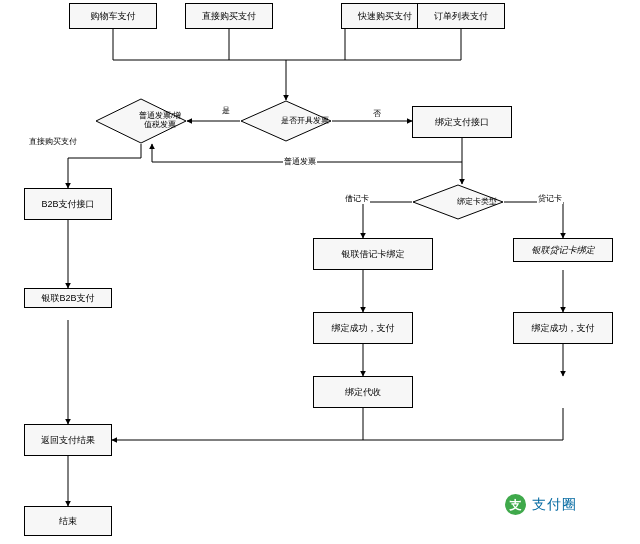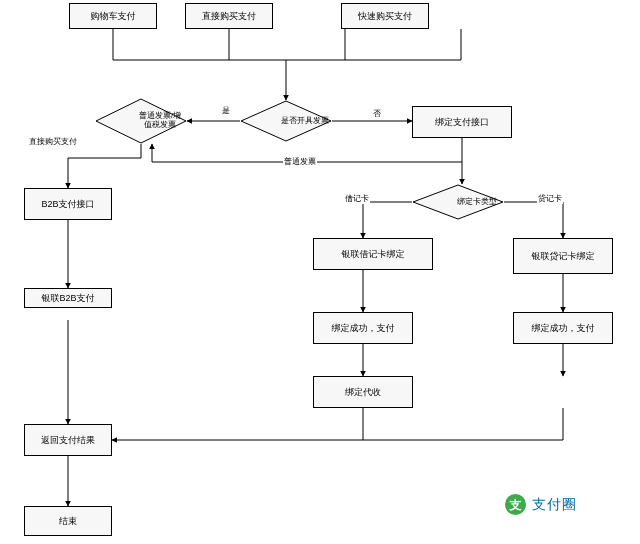--- a/index.html
+++ b/index.html
@@ -142,20 +142,23 @@
 
   <div class="node box" style="left:69px; top:3px; width:88px; height:26px;">
     <span>购物车支付</span>
   </div>
   <div class="node box" style="left:185px; top:3px; width:88px; height:26px;">
     <span>直接购买支付</span>
   </div>
   <div class="node box" style="left:301px; top:3px; width:88px; height:26px;margin-left:40px;">
     <span>快速购买支付</span>
   </div>
+  <div class="node box" style="left:417px; top:3px; width:88px; height:26px;">
+    <span>订单列表支付</span>
+  </div>
 
   <div class="diamond-wrap" style="left:95px; top:98px; width:92px; height:46px;">
     <svg width="92" height="46" style="position:absolute;left:0;top:0;">
       <polygon points="46,1 91,23 46,45 1,23" fill="#f7f7f7" stroke="#000000" stroke-width="1"></polygon>
     </svg>
     <span class="dtext" style="width:66px;">普通发票/增值税发票</span>
   </div>
 
   <div class="diamond-wrap" style="left:240px; top:100px; width:92px; height:42px;">
     <svg width="92" height="42" style="position:absolute;left:0;top:0;">
@@ -179,21 +182,21 @@
     <span class="dtext" style="width:68px;">绑定卡类型</span>
   </div>
 
   <div class="node box" style="left:24px; top:288px; width:88px; height:20px;">
     <span>银联B2B支付</span>
   </div>
 
   <div class="node box" style="left:313px; top:238px; width:120px; height:32px;">
     <span>银联借记卡绑定</span>
   </div>
-  <div class="node box" style="left:513px; top:238px; width:100px; height:36px;">
+  <div class="node box" style="left:513px; top:238px; width:100px; height:24px;font-style:italic;">
     <span>银联贷记卡绑定</span>
   </div>
 
   <div class="node box" style="left:313px; top:312px; width:100px; height:32px;">
     <span>绑定成功，支付</span>
   </div>
   <div class="node box" style="left:513px; top:312px; width:100px; height:32px;">
     <span>绑定成功，支付</span>
   </div>
 

